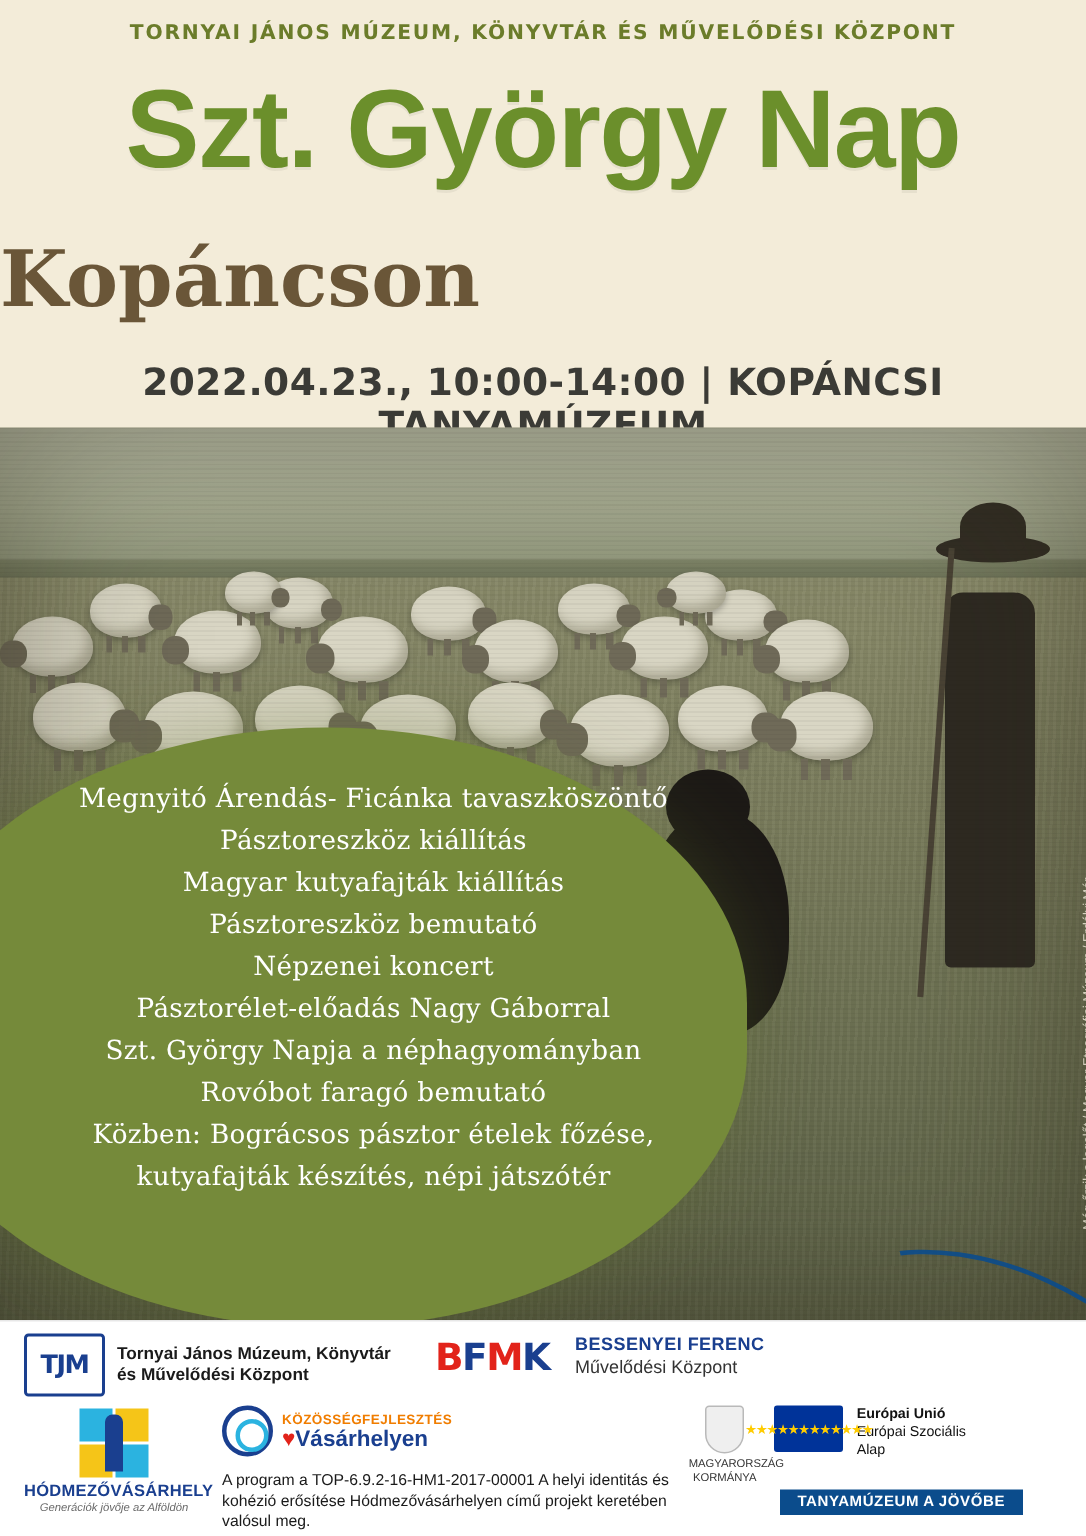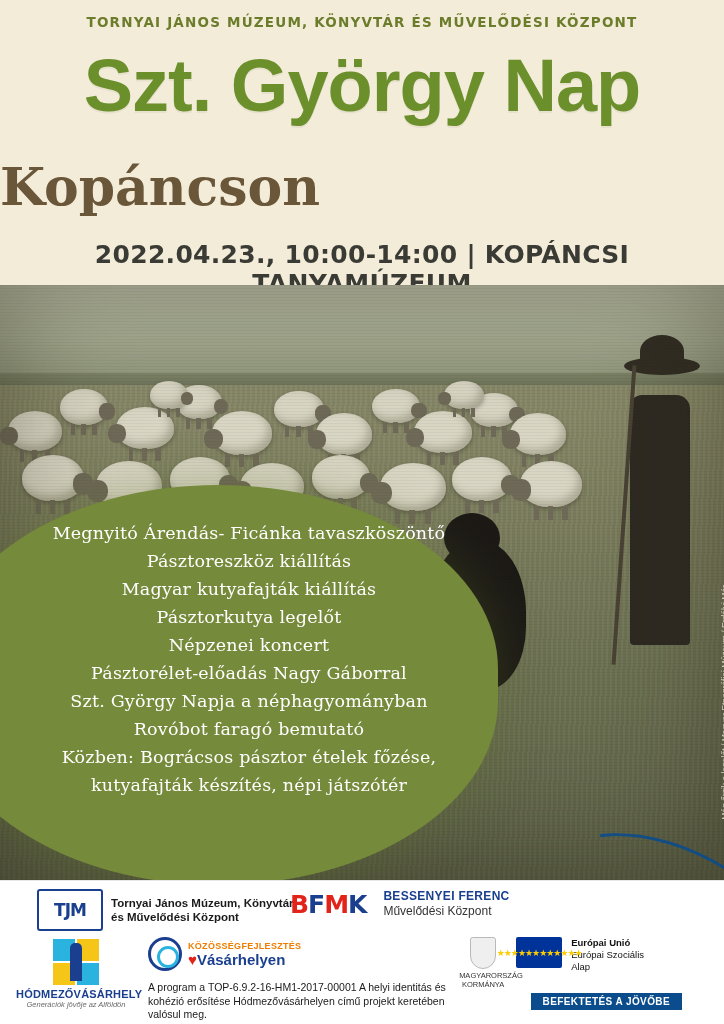--- a/index.html
+++ b/index.html
@@ -228,25 +228,24 @@
     width: 330px; height: 220px;
     border-radius: 50%;
     border: 3px solid #0b4c8c;
     border-color: #0b4c8c transparent transparent transparent;
     transform: rotate(32deg);
     opacity:.9;
   }
 
   .logo-tjm { position:absolute; left:16px; top:8px; display:flex; align-items:center; gap:8px; }
   .tjm-mark {
-    width:66px; height:42px; border:2px solid #1a3f8f; border-radius:3px;
+    width:54px; height:42px; border:2px solid #1a3f8f; border-radius:3px;
     display:flex; align-items:center; justify-content:center;
     font-family:"DejaVu Sans", sans-serif; font-weight:bold; font-size:17px; color:#1a3f8f;
     letter-spacing:-1px;
-    margin-left:21px;
   }
   .tjm-text { font-size:11.5px; line-height:14px; color:#1a1a1a; font-weight:bold; }
 
   .logo-bfmk { position:absolute; left:290px; top:8px; display:flex; align-items:center; gap:17px; }
   .bfmk-mark {
     font-family:"DejaVu Sans", sans-serif; font-weight:bold; font-size:25px; letter-spacing:-1px;
   }
   .bfmk-mark .b { color:#e2231a; }
   .bfmk-mark .f { color:#1a3f8f; }
   .bfmk-mark .m { color:#e2231a; }
@@ -359,21 +358,21 @@
     <div class="vignette"></div>
     <div class="photo-credit">Még őrzik a legelőt / Magyar Etnográfiai Múzeum / Erdélyi Mór</div>
   </div>
 
   <div class="program">
     <div class="program-inner">
       <ul class="program-list">
         <li>Megnyitó Árendás- Ficánka tavaszköszöntő</li>
         <li>Pásztoreszköz kiállítás</li>
         <li>Magyar kutyafajták kiállítás</li>
-        <li>Pásztorkutya legelőt</li>
+        <li>Pásztoreszköz bemutató</li>
         <li>Népzenei koncert</li>
         <li>Pásztorélet-előadás Nagy Gáborral</li>
         <li>Szt. György Napja a néphagyományban</li>
         <li>Rovóbot faragó bemutató</li>
         <li>Közben: Bográcsos pásztor ételek főzése,</li>
         <li>kutyafajták készítés, népi játszótér</li>
       </ul>
     </div>
   </div>
 
@@ -430,16 +429,16 @@
       </div>
       <div class="eu-flag">
         <span class="stars">★★★★★★★★★★★★</span>
       </div>
       <div class="eu-text">
         <div class="b">Európai Unió</div>
         <div>Európai Szociális</div>
         <div>Alap</div>
       </div>
     </div>
-    <div class="eu-bar">BEFEKTETÉS A JÖVŐBE</div>
+    <div class="eu-bar">TANYAMÚZEUM A JÖVŐBE</div>
   </div>
 
 </div>
 
 </body></html>

